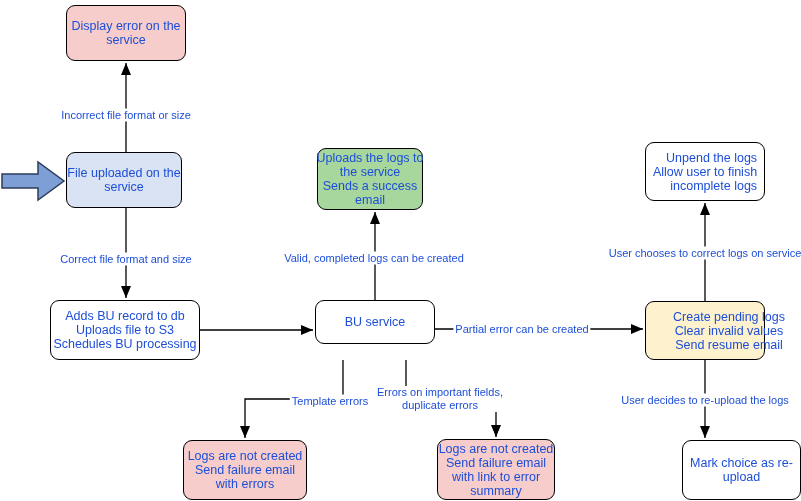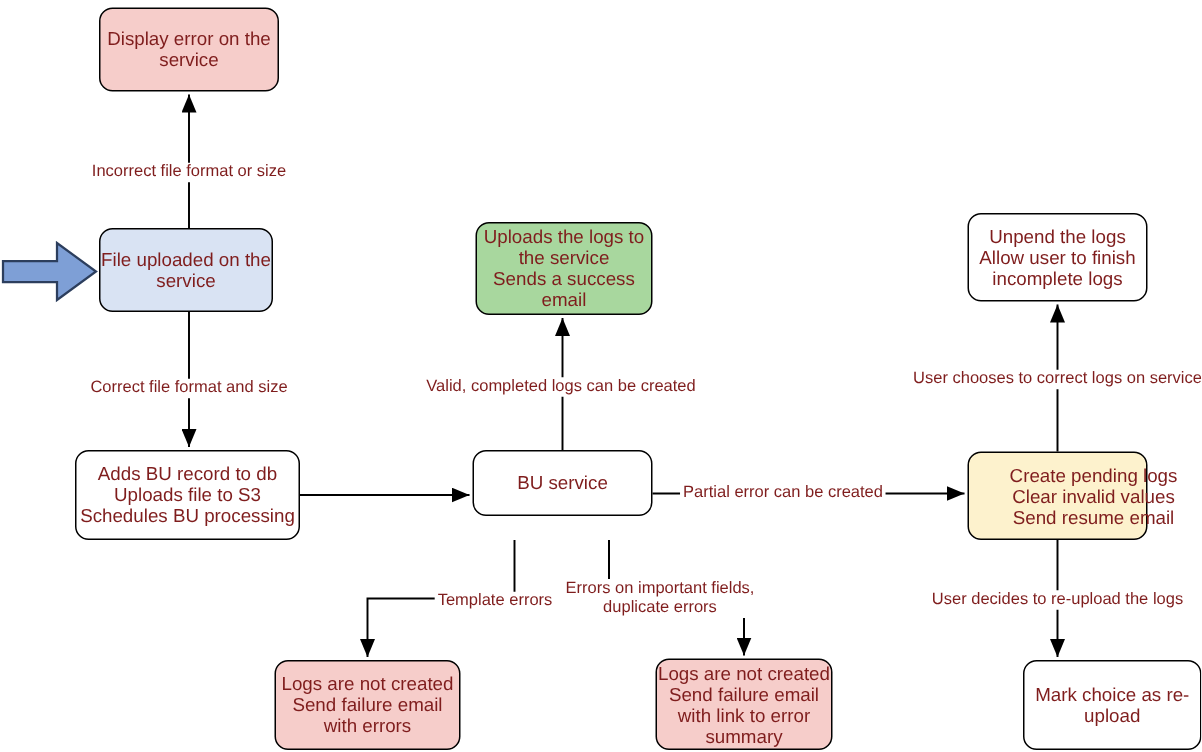--- a/index.html
+++ b/index.html
@@ -2,21 +2,21 @@
 <html><head>
 <meta charset="utf-8">
 <style>
   html,body{margin:0;padding:0;background:#ffffff;}
   #canvas{
     position:relative;
     width:801px;height:501px;
     overflow:hidden;
     background:#ffffff;
     font-family:"Liberation Sans", sans-serif;
-    color:#7f1d1d;
+    color:#1d4ed8;
   }
   #wires{position:absolute;left:0;top:0;}
   .node{
     position:absolute;
     display:flex;align-items:center;justify-content:center;
     text-align:center;
     border:1.4px solid #000;
     border-radius:9px;
     font-size:12.5px;line-height:14px;
     white-space:pre;
@@ -63,30 +63,30 @@
 
   <div class="node" style="left: 66px; top: 152px; width: 116px; height: 56px; background-color: rgb(217, 227, 243);">File uploaded on the
 service</div>
 
   <div class="node" style="left: 50px; top: 300px; width: 150px; height: 60px; background-color: rgb(255, 255, 255); text-align: center;">Adds BU record to db
 Uploads file to S3
 Schedules BU processing</div>
 
   <div class="node" style="left: 315px; top: 300px; width: 120px; height: 44px; background-color: rgb(255, 255, 255);">BU service</div>
 
-  <div class="node" style="left: 317px; top: 148px; width: 118px; height: 62px; background-color: rgb(168, 215, 158);">Uploads the logs to
+  <div class="node" style="left: 317px; top: 148px; width: 106px; height: 62px; background-color: rgb(168, 215, 158);">Uploads the logs to
 the service
 Sends a success
 email</div>
 
   <div class="node" style="left: 645px; top: 301px; width: 120px; height: 59px; background-color: rgb(253, 242, 205); padding-left: 48px;">Create pending logs
 Clear invalid values
 Send resume email</div>
 
-  <div class="node" style="left: 645px; top: 142px; width: 120px; height: 59px; background-color: rgb(255, 255, 255);">Unpend the logs
+  <div class="node" style="left: 645px; top: 142px; width: 120px; height: 59px; background-color: rgb(255, 255, 255); text-align: right;">Unpend the logs
 Allow user to finish
 incomplete logs</div>
 
   <div class="node" style="left: 682px; top: 440px; width: 119px; height: 60px; background-color: rgb(255, 255, 255);">Mark choice as re-
 upload</div>
 
   <div class="node" style="left: 183px; top: 440px; width: 124px; height: 60px; background-color: rgb(246, 205, 202);">Logs are not created
 Send failure email
 with errors</div>
 

